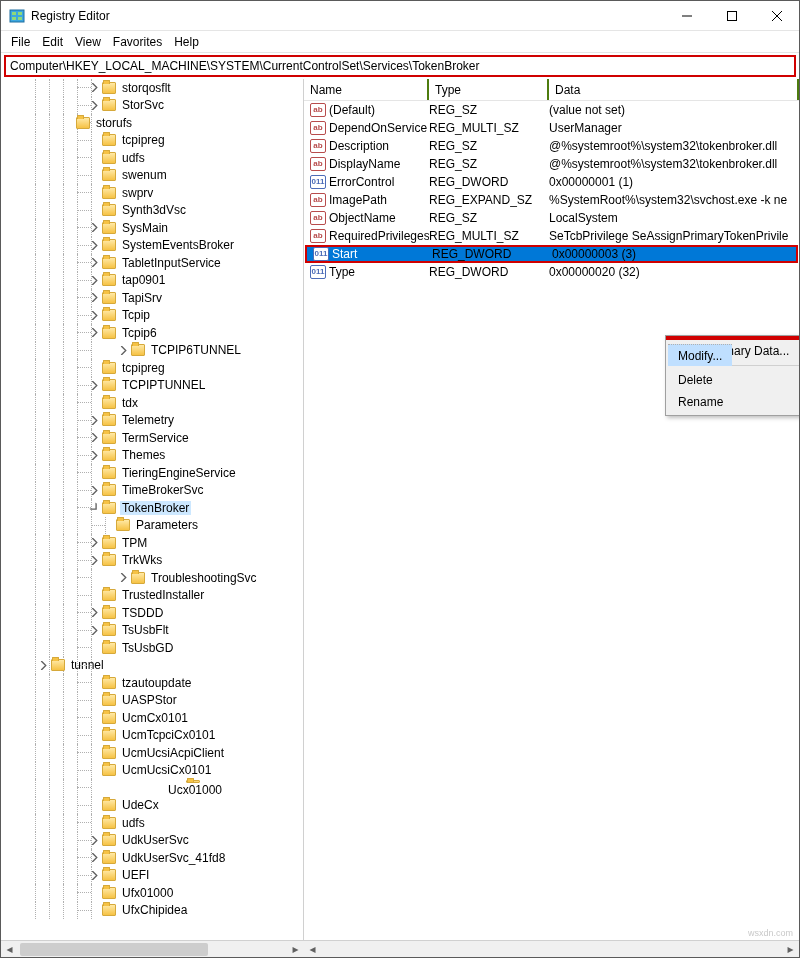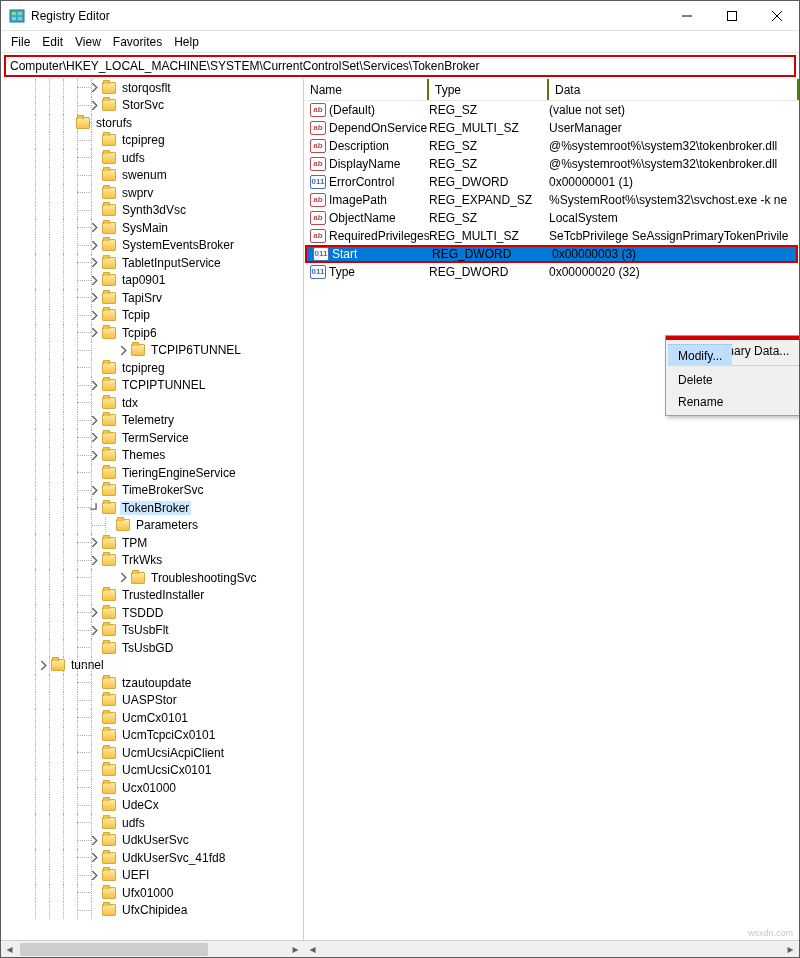--- a/index.html
+++ b/index.html
@@ -703,21 +703,21 @@
               <div class="vl" style="left: 62px;"></div>
               <div class="vl" style="left: 76px;"></div>
               <div class="vl" style="left: 90px;"></div>
               <div class="hl" style="left: 76px; width: 14px;"></div>
               <span class="chev"></span>
               <span class="fld"></span>
               <span class="lbl">UcmUcsiCx0101</span>
             </div>
           </li>
           <li>
-            <div class="row" style="padding-left: 86px;">
+            <div class="row" style="padding-left: 86px; flex-direction: column;">
               <div class="vl" style="left: 34px;"></div>
               <div class="vl" style="left: 48px;"></div>
               <div class="vl" style="left: 62px;"></div>
               <div class="vl" style="left: 76px;"></div>
               <div class="vl" style="left: 90px;"></div>
               <div class="hl" style="left: 76px; width: 14px;"></div>
               <span class="chev"></span>
               <span class="fld"></span>
               <span class="lbl">Ucx01000</span>
             </div>

